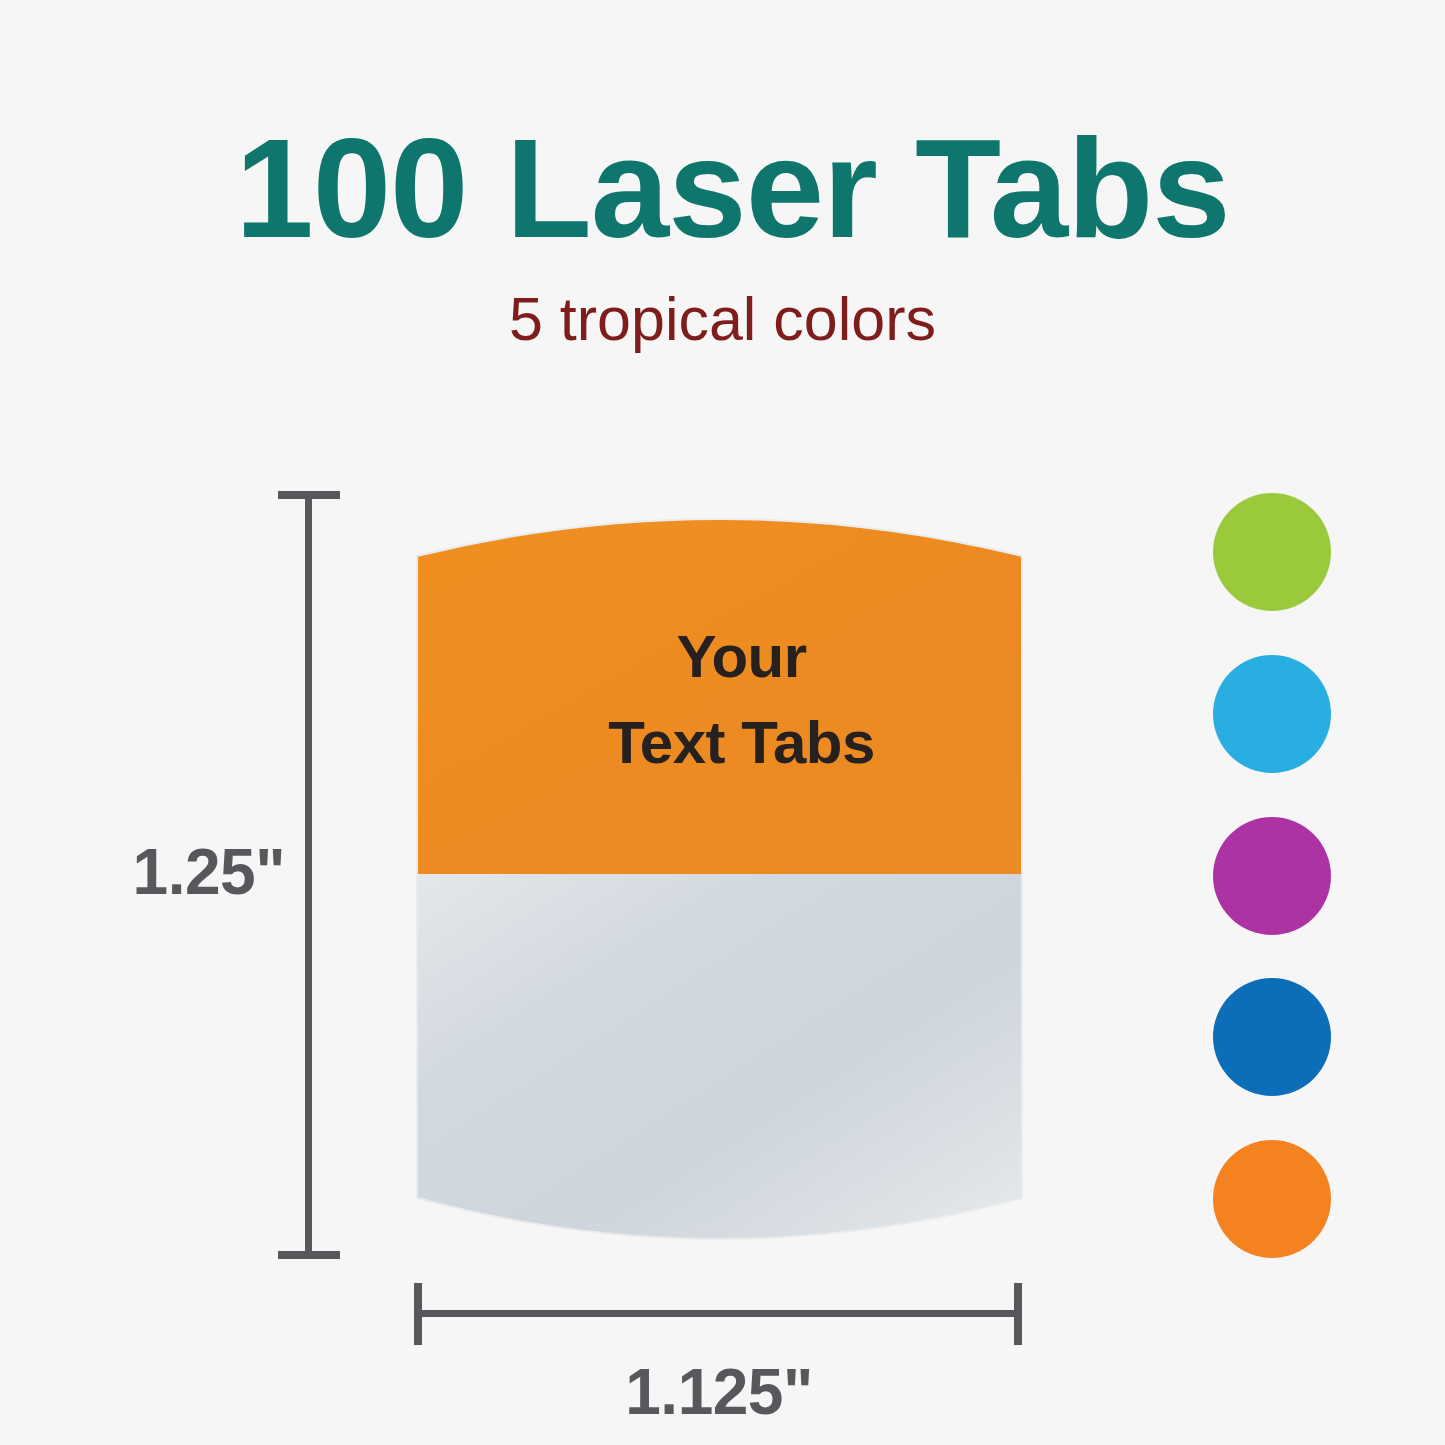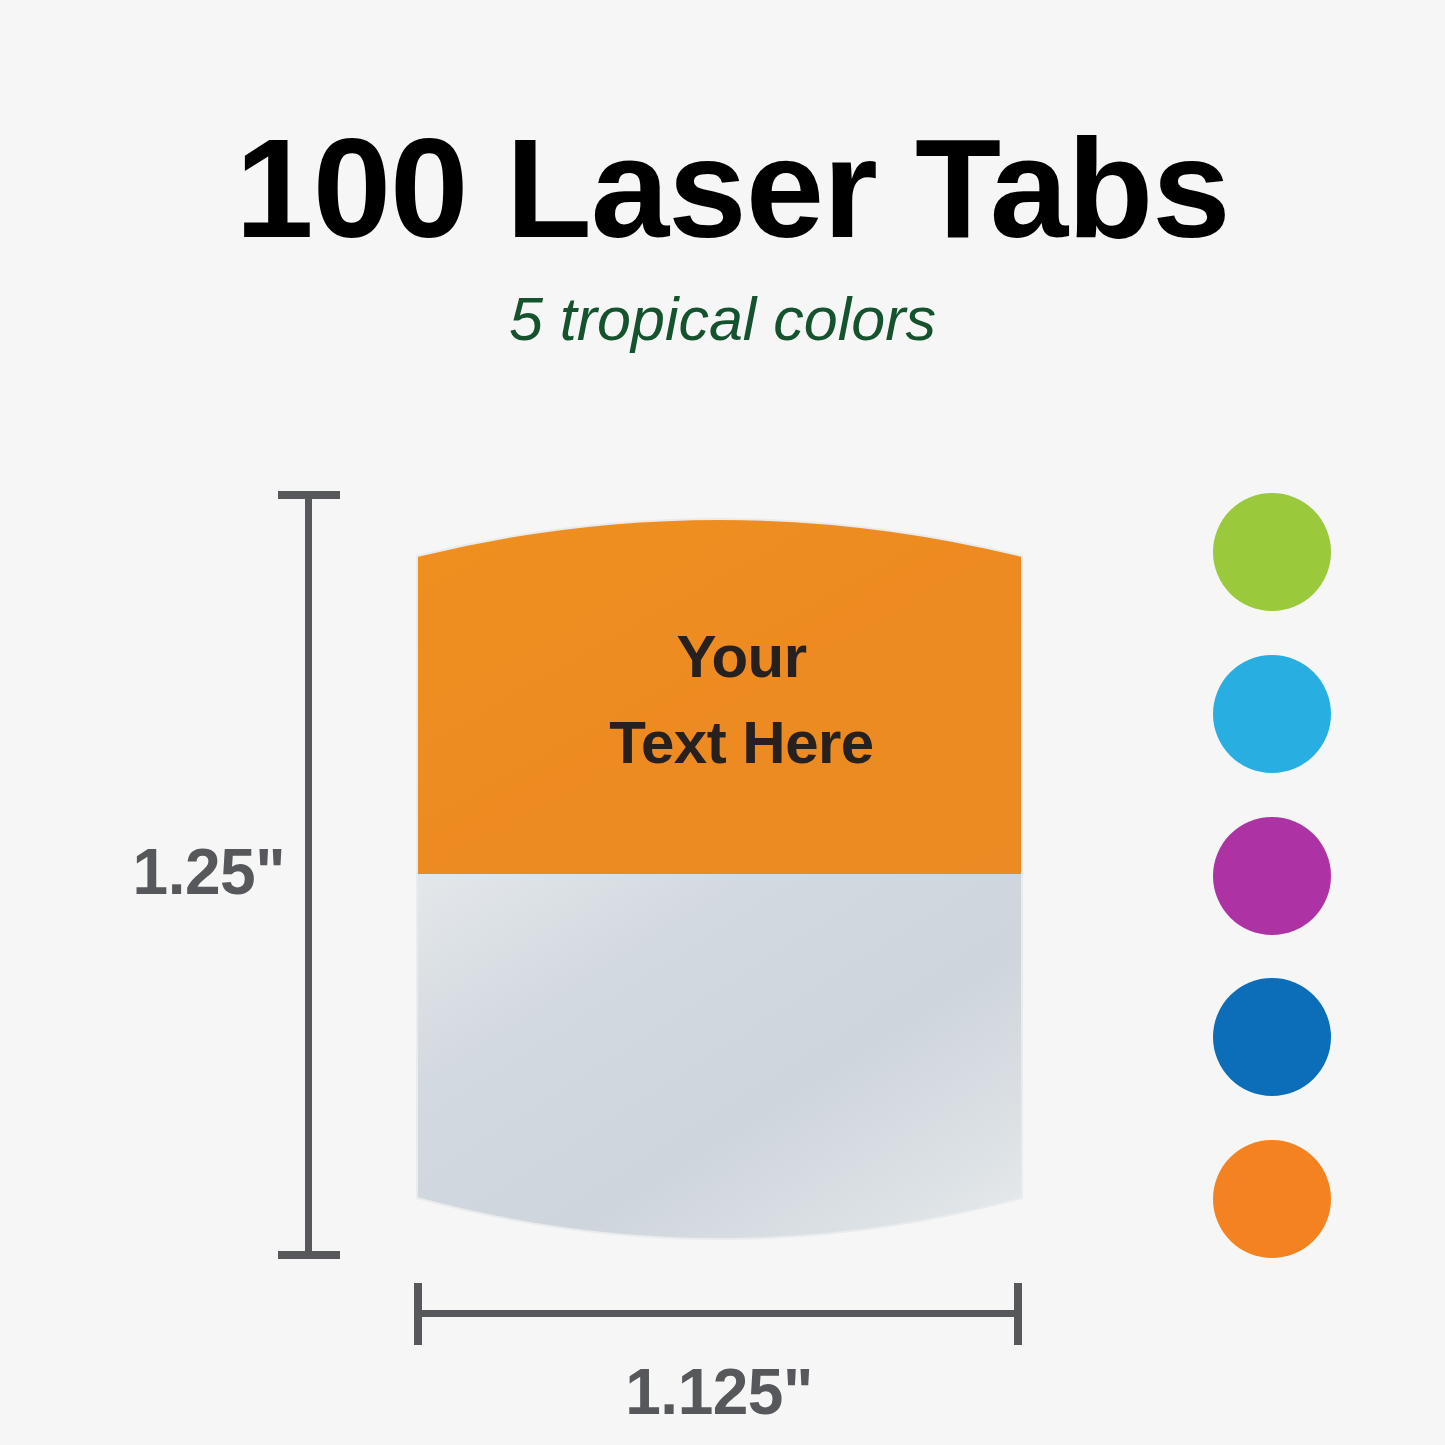--- a/index.html
+++ b/index.html
@@ -158,22 +158,22 @@
     height: 118px;
     border-radius: 50%;
   }
 </style>
 </head>
 <body>
 
 <div id="canvas" style="background: rgb(245, 246, 245);">
 
   <div class="headline">
-    <div class="headline-title" style="color: #000000; padding-left: 20px;">100 Laser Tabs</div>
-    <div class="headline-sub" style="color: #14532d; font-style: italic;">5 tropical colors</div>
+    <div class="headline-title" style="color: #0f766e; padding-left: 20px;">100 Laser Tabs</div>
+    <div class="headline-sub" style="color: #7f1d1d;">5 tropical colors</div>
   </div>
 
   <div id="tab-figure">
     <svg viewBox="0 0 630 790" xmlns="http://www.w3.org/2000/svg">
       <defs>
         <linearGradient id="grayGrad" x1="0" y1="0" x2="1" y2="1">
           <stop offset="0%" stop-color="#E4E8EB"></stop>
           <stop offset="28%" stop-color="#D3D9E0"></stop>
           <stop offset="58%" stop-color="#CED5DC"></stop>
           <stop offset="82%" stop-color="#DDE2E6"></stop>
@@ -205,21 +205,21 @@
       <path d="M 12 76
                Q 315 2 617 76
                L 617 718
                Q 315 800 12 718
                Z" fill="none" stroke="#E9EBEC" stroke-width="2"></path>
     </svg>
   </div>
 
   <div class="tab-text" style="color: rgb(38, 32, 31);">
     <div>Your</div>
-    <div>Text Here</div>
+    <div>Text Tabs</div>
   </div>
 
   <div class="dim-line" id="dim-v-stem" style="background: rgb(86, 88, 91);"></div>
   <div class="dim-line" id="dim-v-cap-top" style="background: rgb(86, 88, 91);"></div>
   <div class="dim-line" id="dim-v-cap-bottom" style="background: rgb(86, 88, 91);"></div>
   <div id="dim-v-label" style="color: rgb(86, 88, 91);">1.25"</div>
 
   <div class="dim-line" id="dim-h-stem" style="background: rgb(86, 88, 91);"></div>
   <div class="dim-line" id="dim-h-cap-left" style="background: rgb(86, 88, 91);"></div>
   <div class="dim-line" id="dim-h-cap-right" style="background: rgb(86, 88, 91);"></div>

